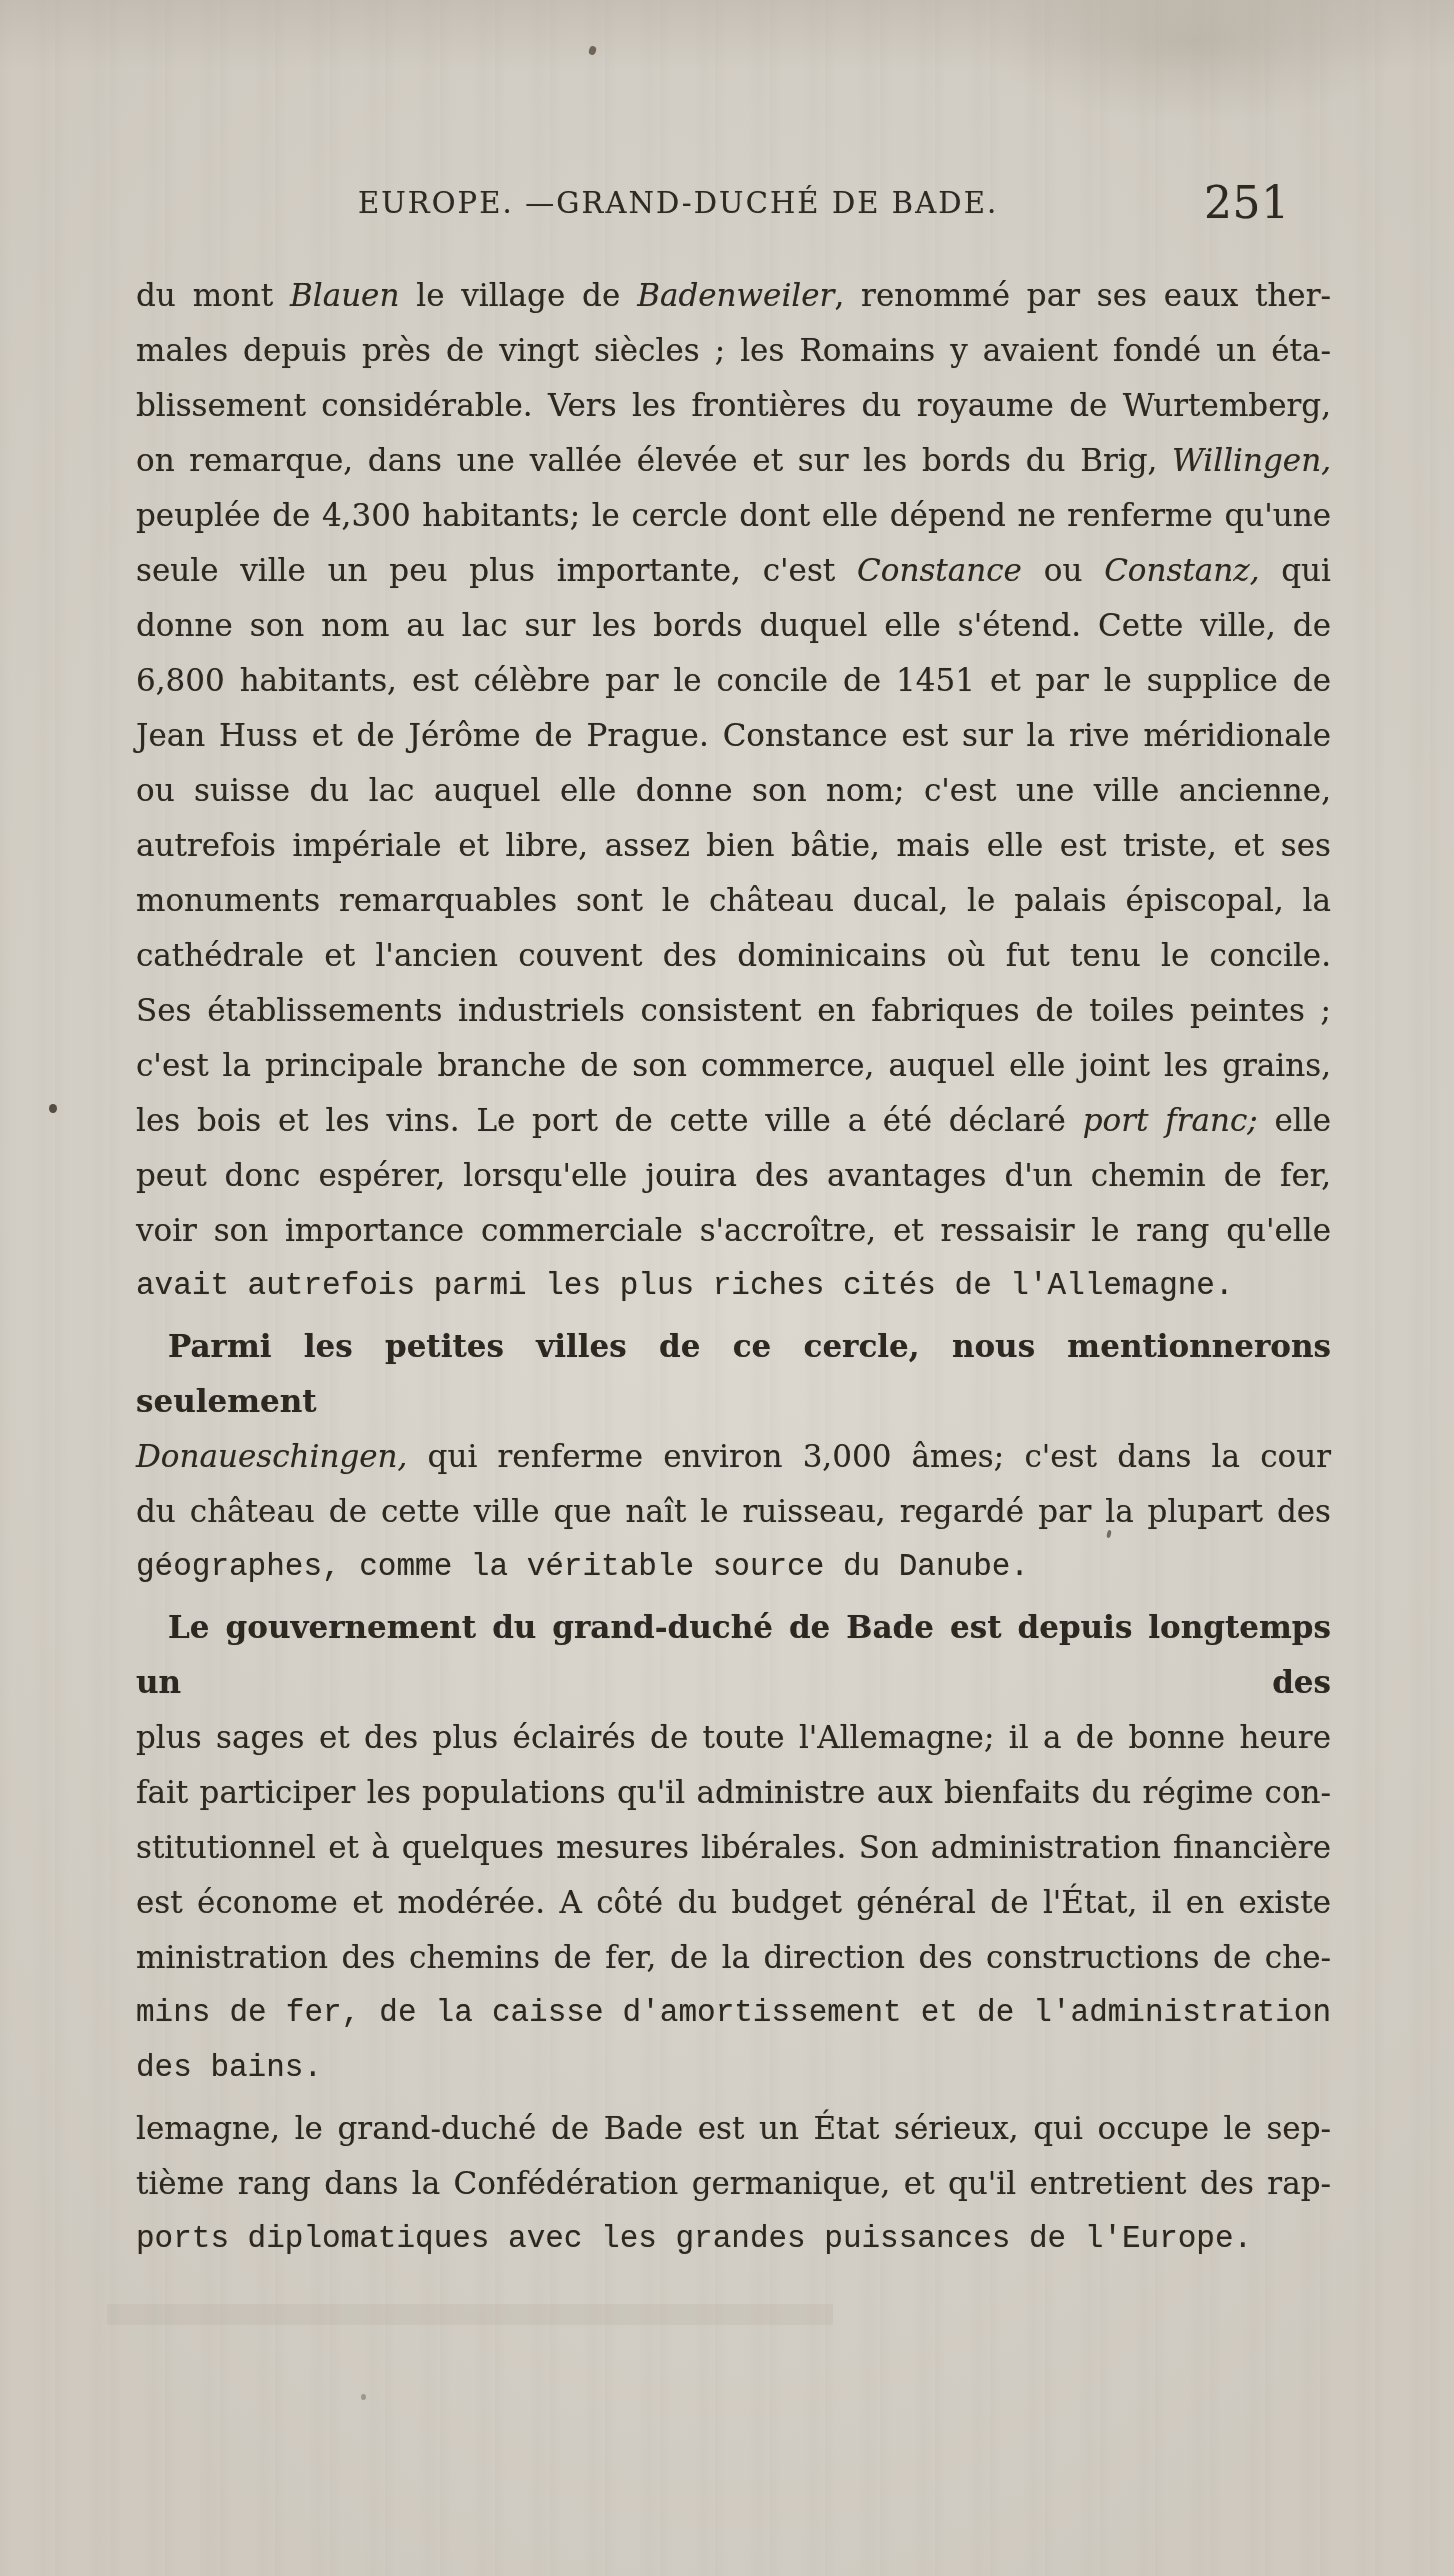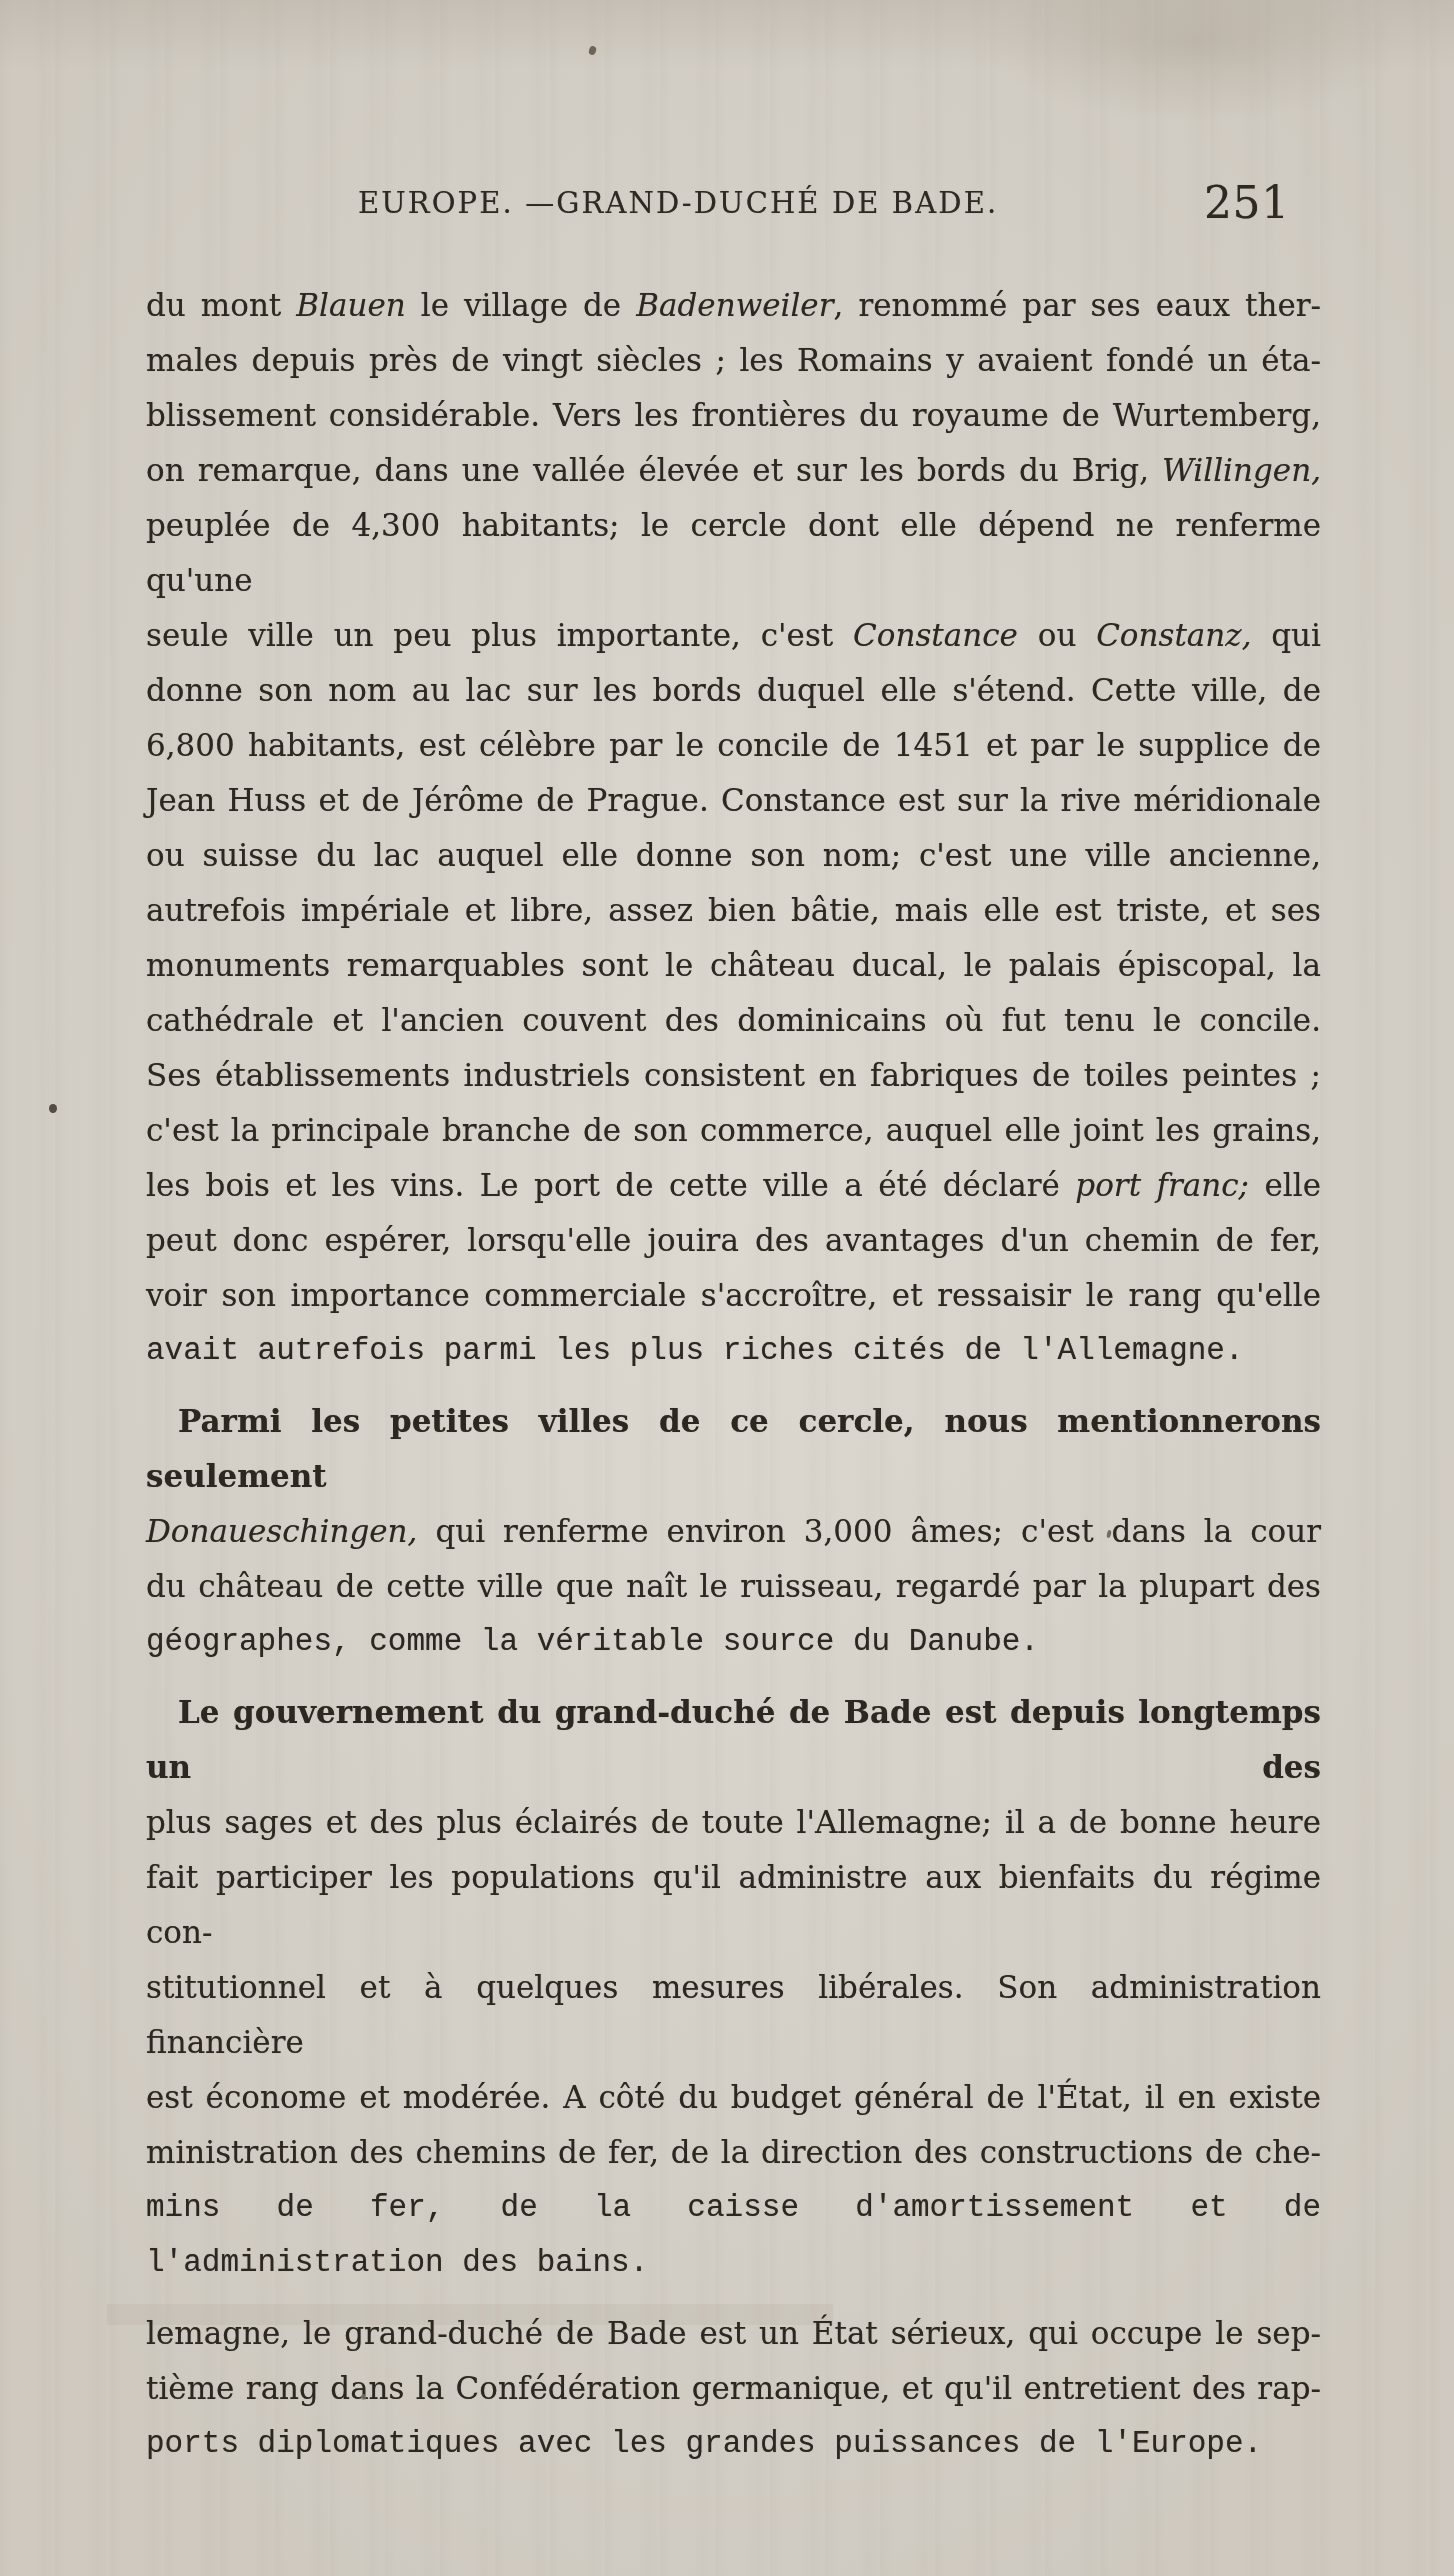--- a/index.html
+++ b/index.html
@@ -52,21 +52,21 @@
     text-shadow: 0 0 0.7px rgba(46,42,35,.45);
   }
 
   
   .body-text {
     position: absolute; left: 130px; top: 262px; width: 1207px;
     font-size: 31px; line-height: 55px;
     color: #2c2720;
     text-shadow: 0 0 0.7px rgba(44,39,32,.40);
   }
-  .para { margin: 16px; }
+  .para { margin: 6px; }
   .line {
     text-align: justify;
     text-align-last: justify;
     white-space: normal;
   }
   .line.last { text-align-last: left; font-family: Liberation Mono, monospace; }
   .para.indent .line:first-child { text-indent: 32px; font-weight: bold; }
   .line i { font-style: italic; }
 
   

